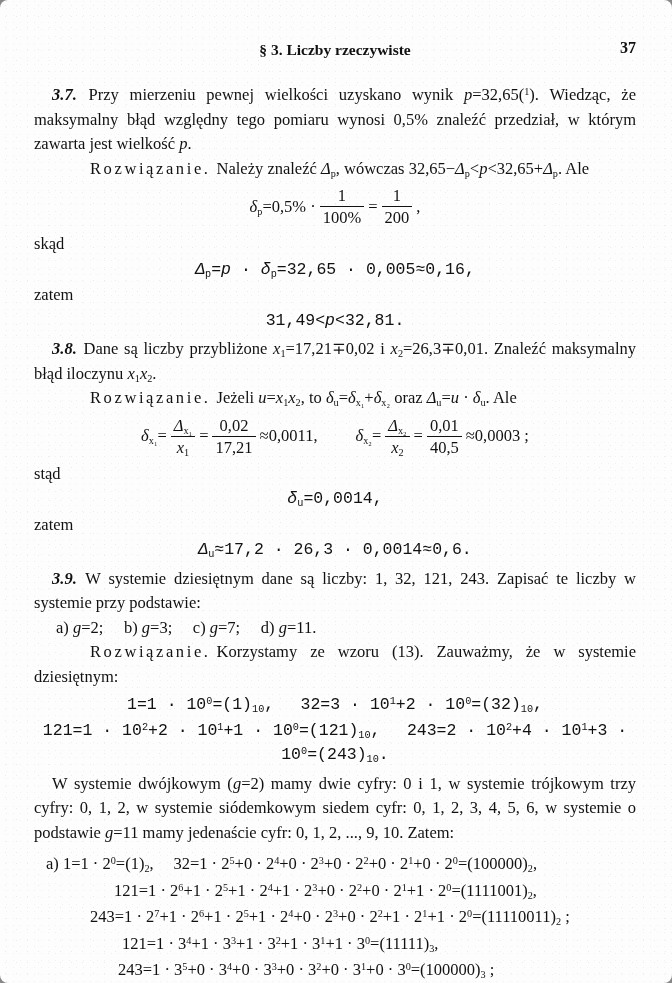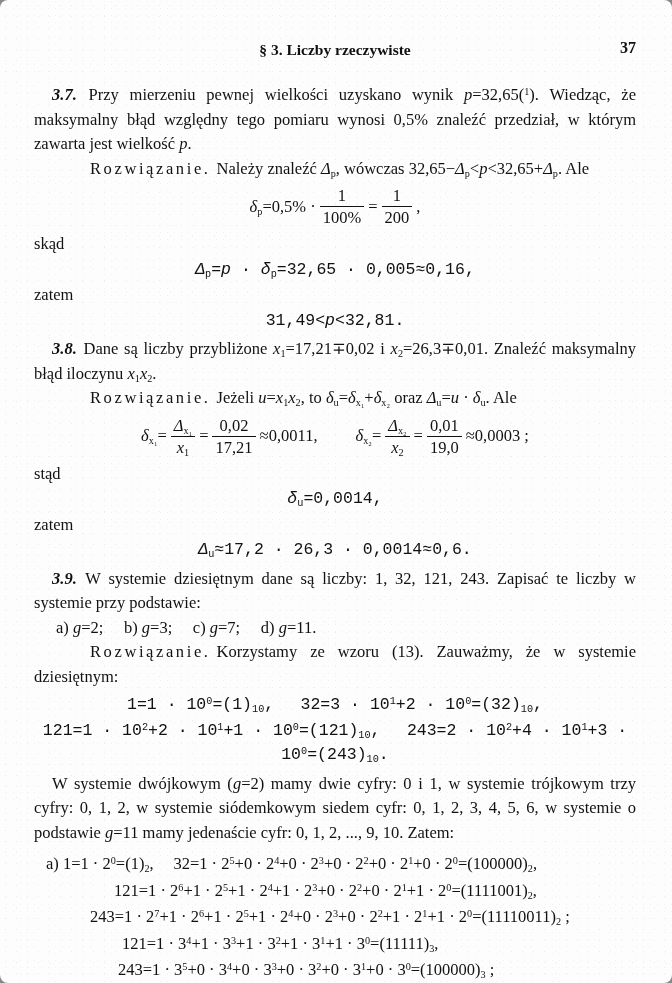--- a/index.html
+++ b/index.html
@@ -108,21 +108,21 @@
     </span>
     <span class="grp g2">
       <span class="m"><i>δ</i><sub>x₂</sub>=</span>
       <span class="frac">
         <span class="num"><i>Δ</i><sub>x₂</sub></span>
         <span class="den"><i>x</i><sub>2</sub></span>
       </span>
       <span class="m">=</span>
       <span class="frac">
         <span class="num">0,01</span>
-        <span class="den">19,0</span>
+        <span class="den">40,5</span>
       </span>
       <span class="m">≈0,0003 ;</span>
     </span>
   </div>
 
   <div class="word">stąd</div>
   <div class="disp"><span><i>δ</i><sub>u</sub>=0,0014,</span></div>
   <div class="word">zatem</div>
   <div class="disp"><span><i>Δ</i><sub>u</sub>≈17,2 · 26,3 · 0,0014≈0,6.</span></div>
 

